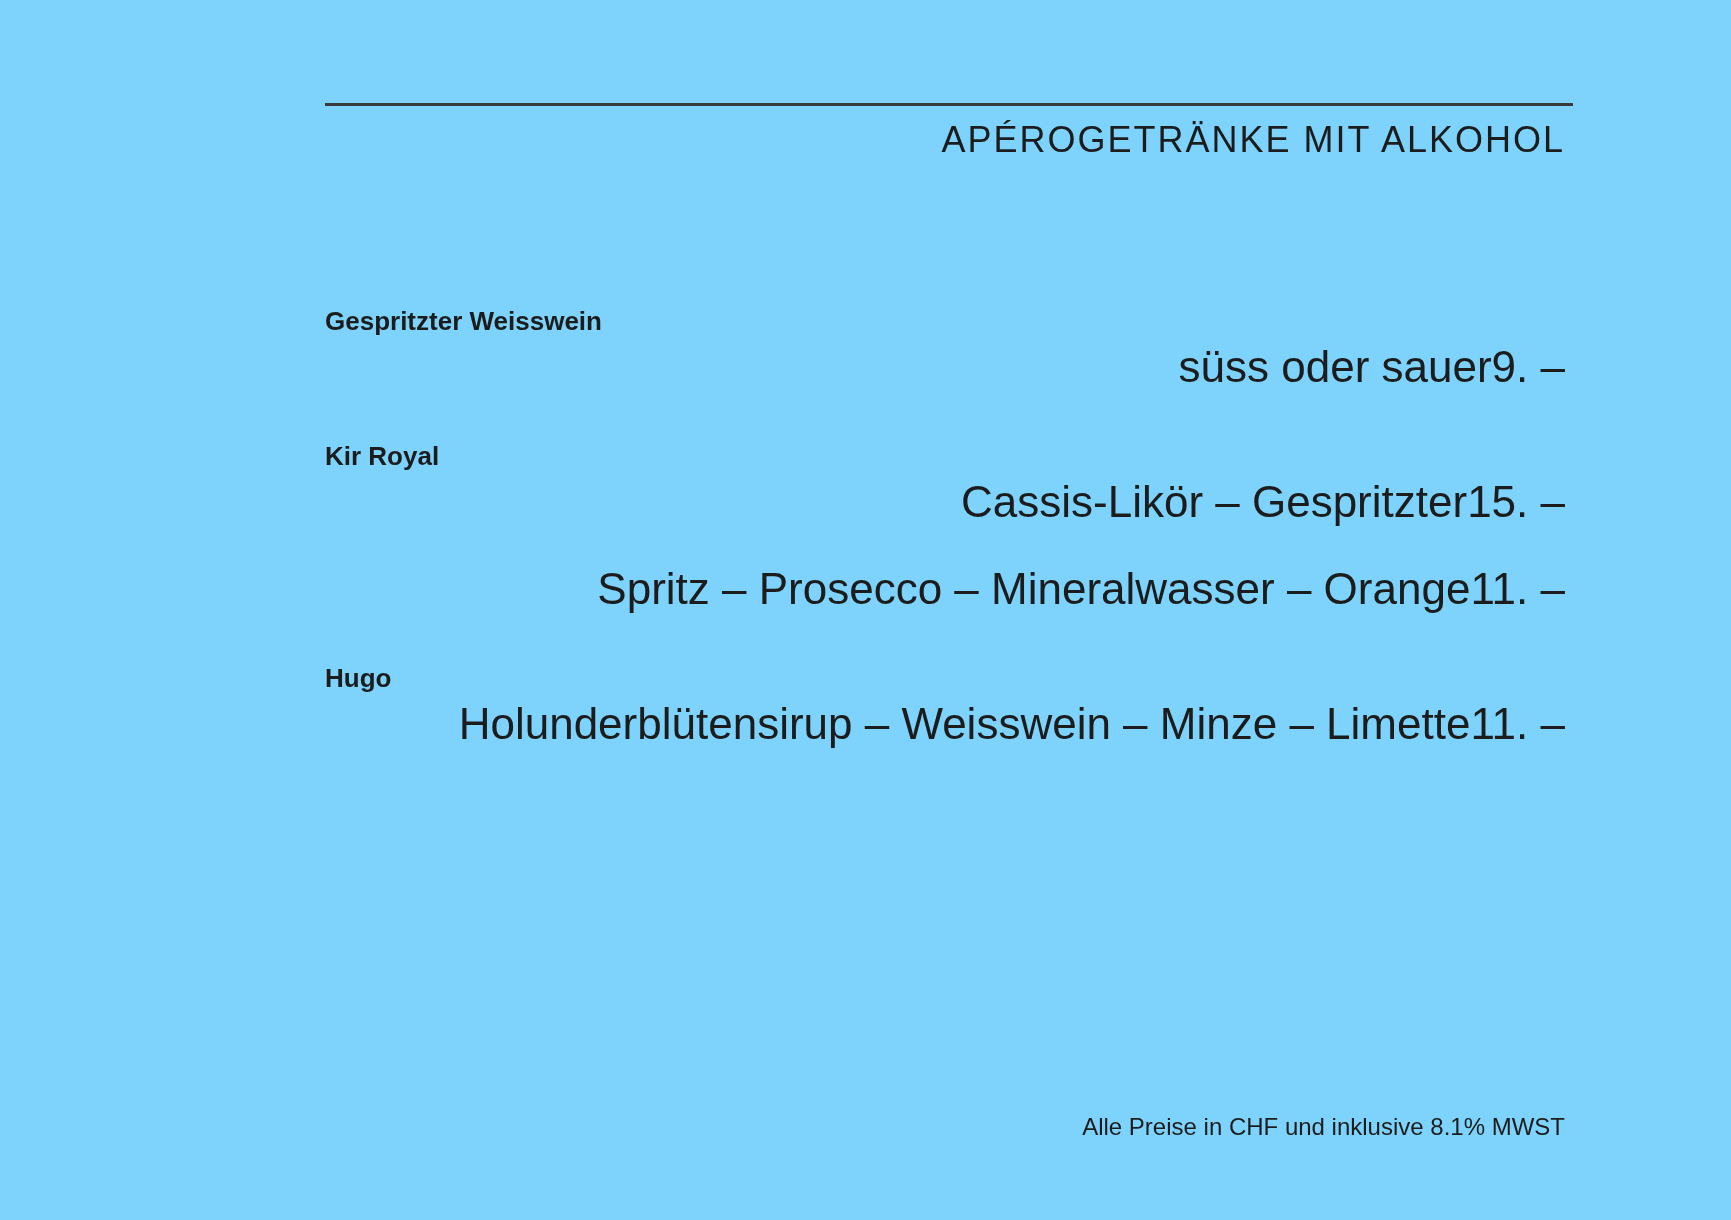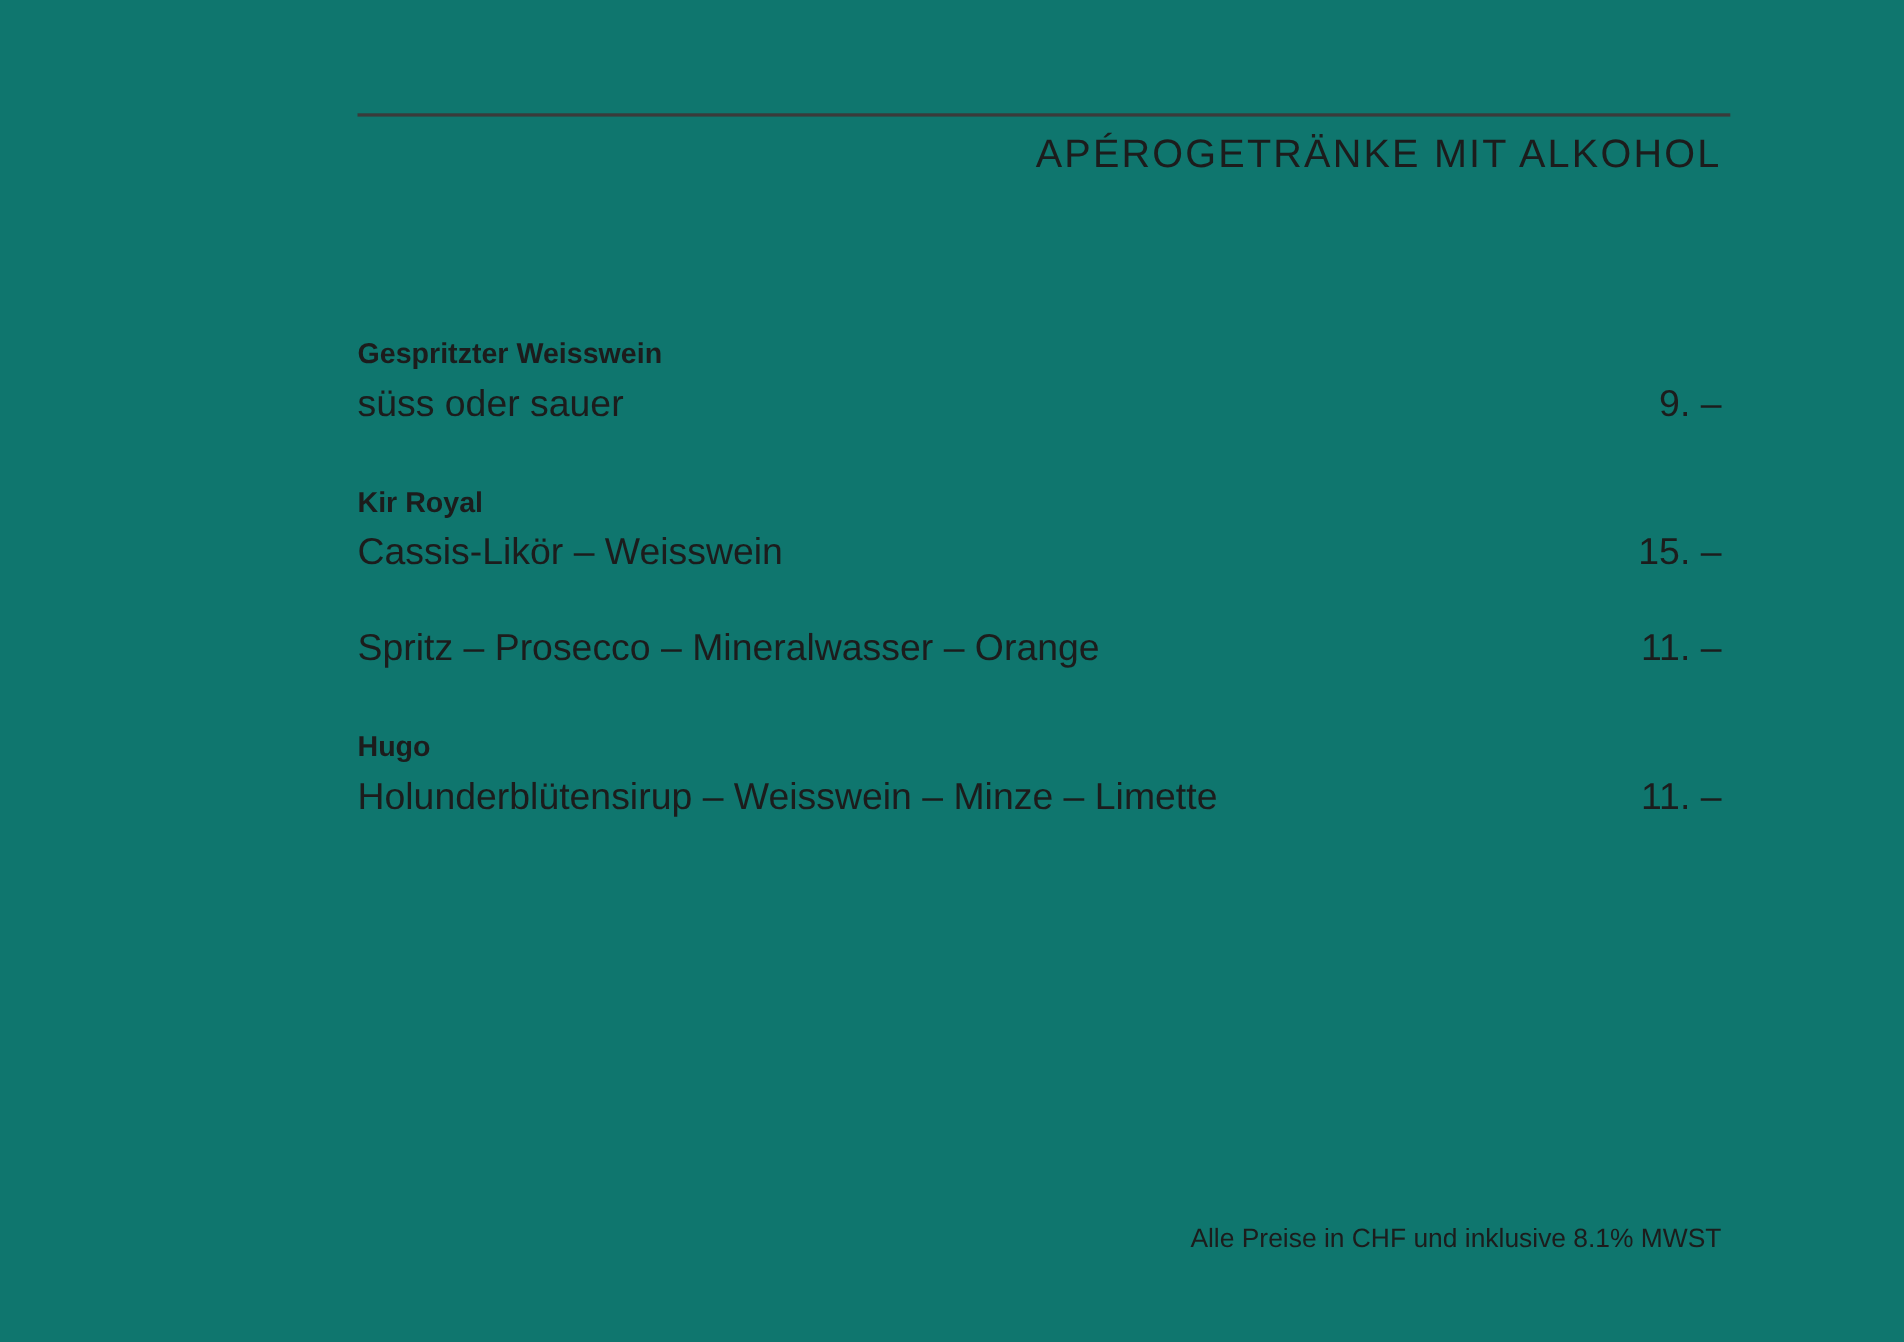--- a/index.html
+++ b/index.html
@@ -4,21 +4,21 @@
 <style>
   html, body {
     margin: 0;
     padding: 0;
     background: #ffffff;
   }
   .page {
     position: relative;
     width: 1731px;
     height: 1220px;
-    background: #0f766e;
+    background: #7dd3fc;
     font-family: "Liberation Sans", sans-serif;
     color: #1c1c1c;
     overflow: hidden;
   }
   .content {
     position: absolute;
     left: 325px;
     top: 103px;
     width: 1248px;
   }
@@ -43,23 +43,23 @@
     margin-bottom: 43px;
   }
   .item-name {
     font-size: 26px;
     line-height: 48px;
     font-weight: 700;
     color: #1c1c1c;
   }
   .item-row {
     display: flex;
-    justify-content: space-between;
+    justify-content: flex-end;
     align-items: baseline;
-    font-size: 34px;
+    font-size: 44px;
     line-height: 44px;
     padding-right: 8px;
   }
   .item-desc {
     color: #1c1c1c;
   }
   .item-price {
     color: #1c1c1c;
     white-space: nowrap;
   }
@@ -92,21 +92,21 @@
         <div class="item-name">Gespritzter Weisswein</div>
         <div class="item-row">
           <span class="item-desc">süss oder sauer</span>
           <span class="item-price">9. –</span>
         </div>
       </div>
 
       <div class="menu-item">
         <div class="item-name">Kir Royal</div>
         <div class="item-row">
-          <span class="item-desc">Cassis-Likör – Weisswein</span>
+          <span class="item-desc">Cassis-Likör – Gespritzter</span>
           <span class="item-price">15. –</span>
         </div>
       </div>
 
       <div class="menu-item">
         <div class="item-row">
           <span class="item-desc">Spritz – Prosecco – Mineralwasser – Orange</span>
           <span class="item-price">11. –</span>
         </div>
       </div>

